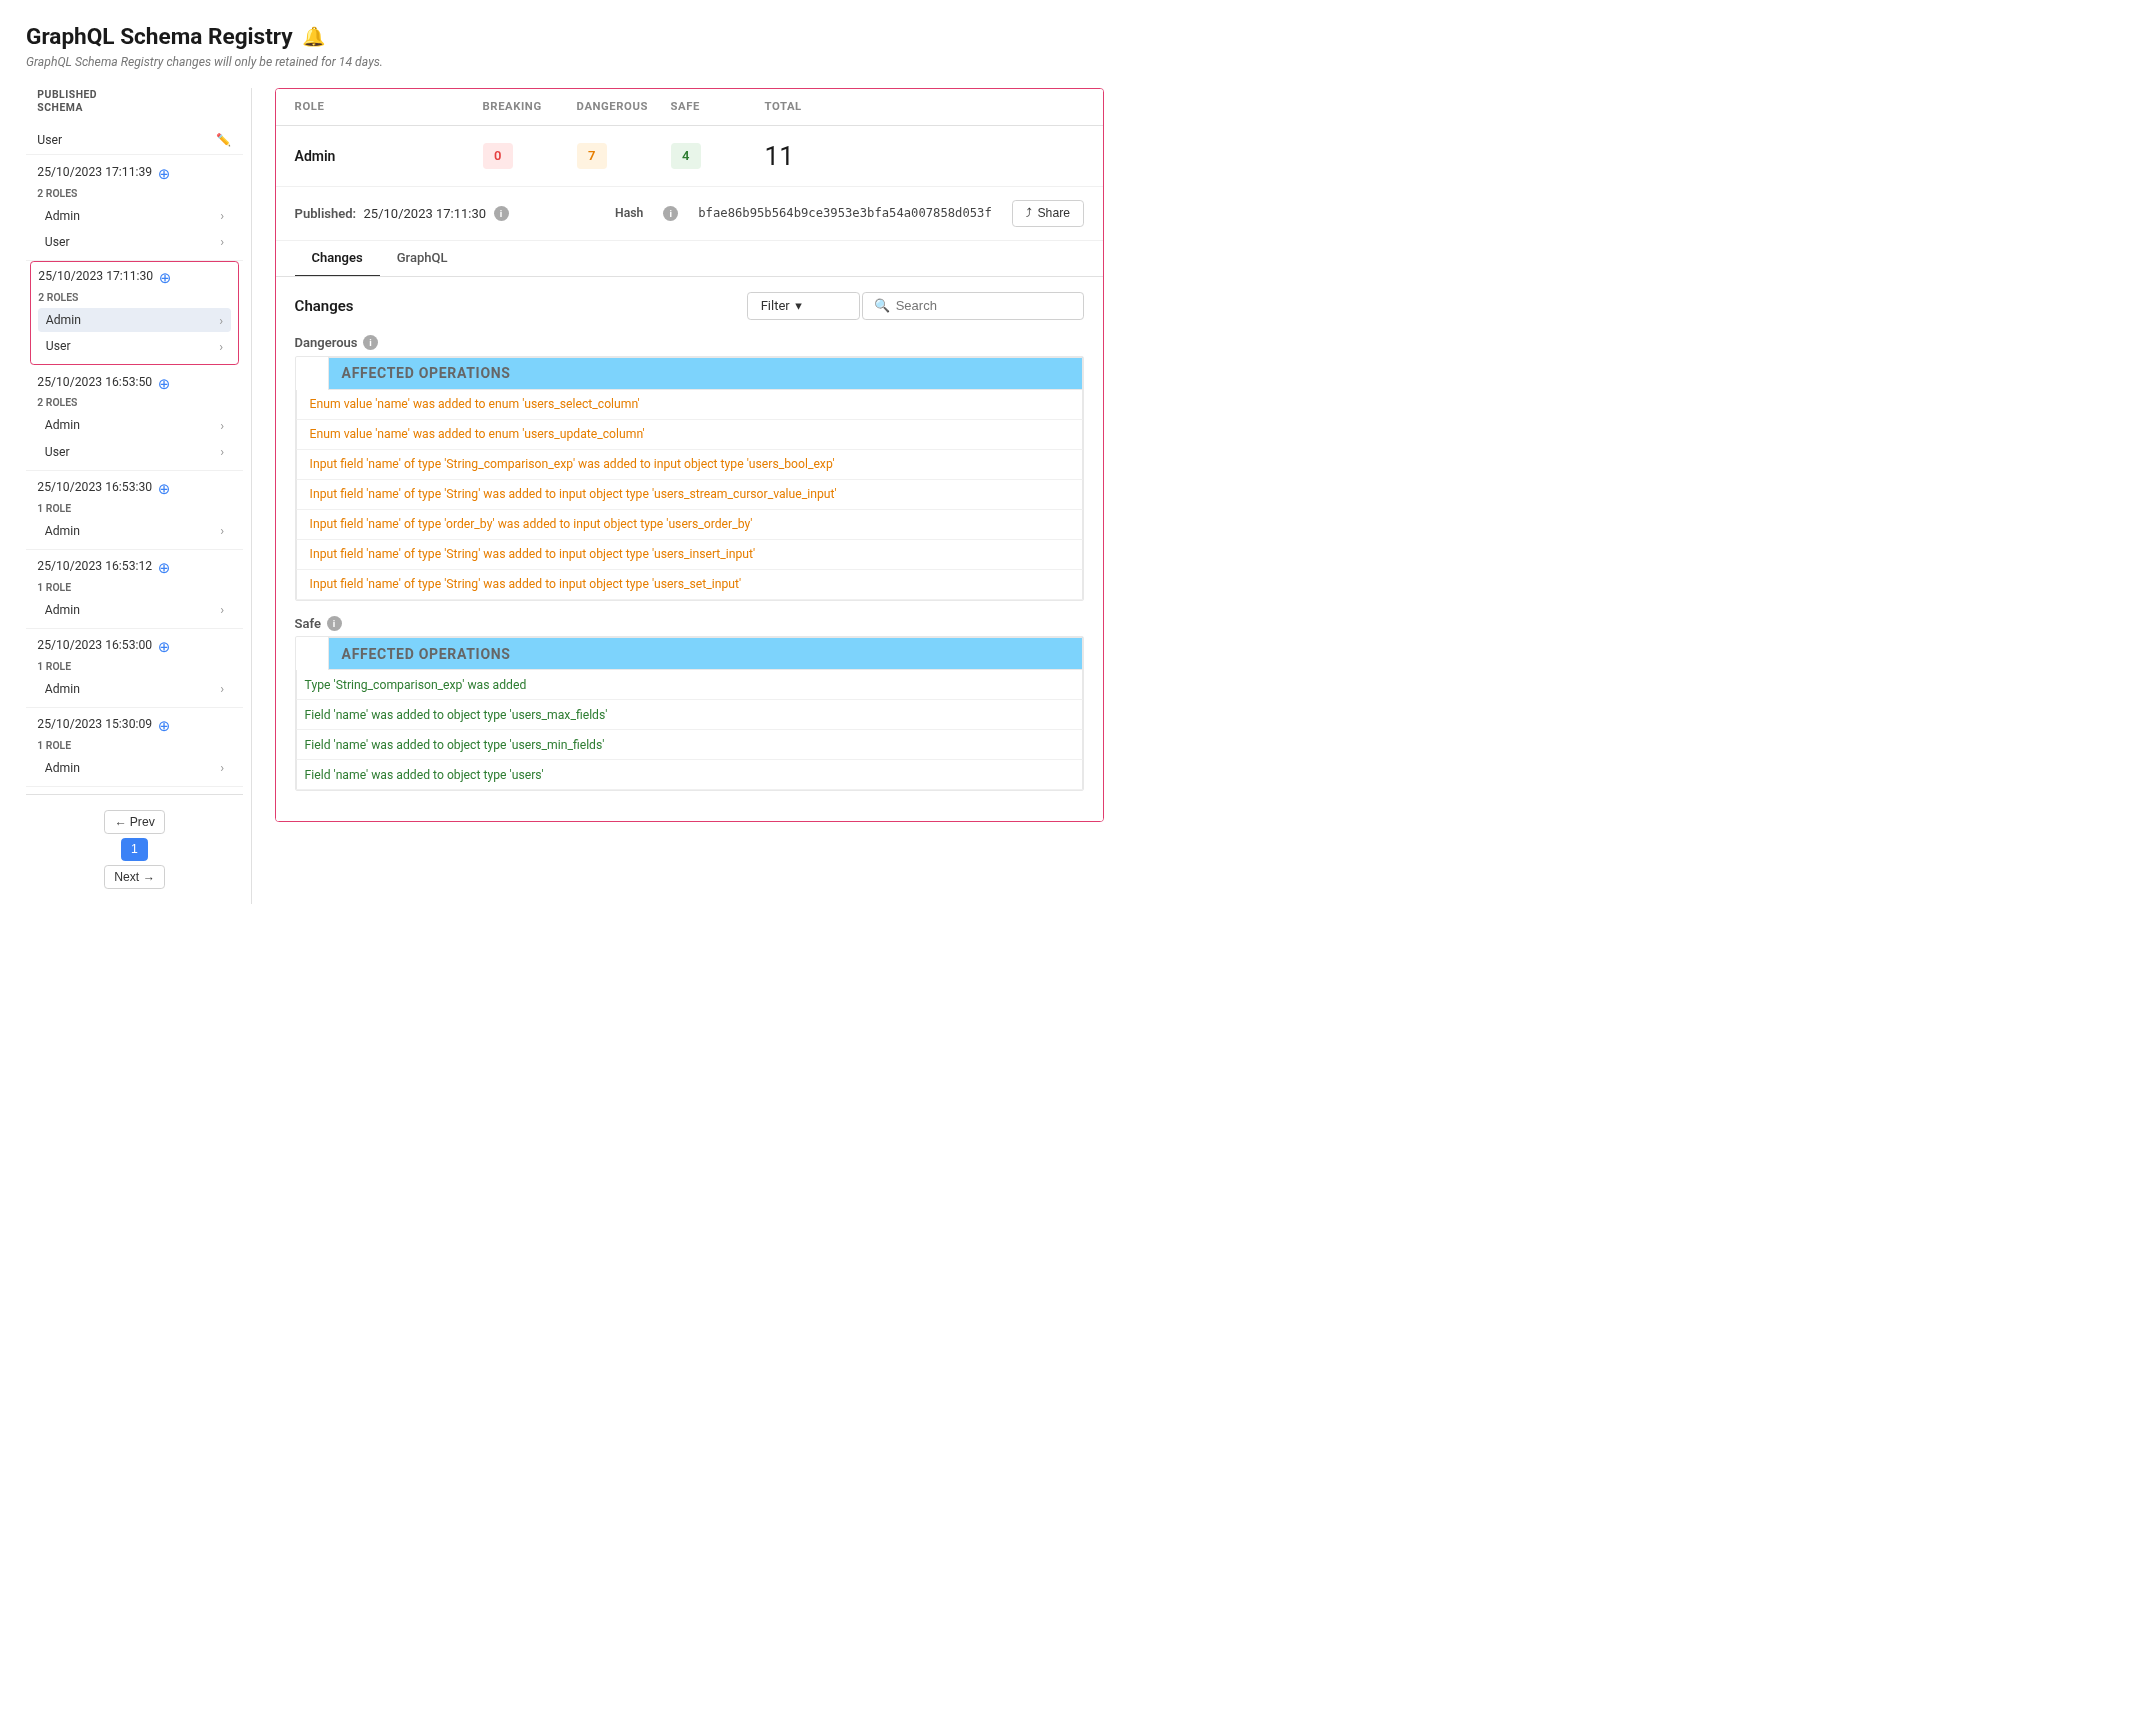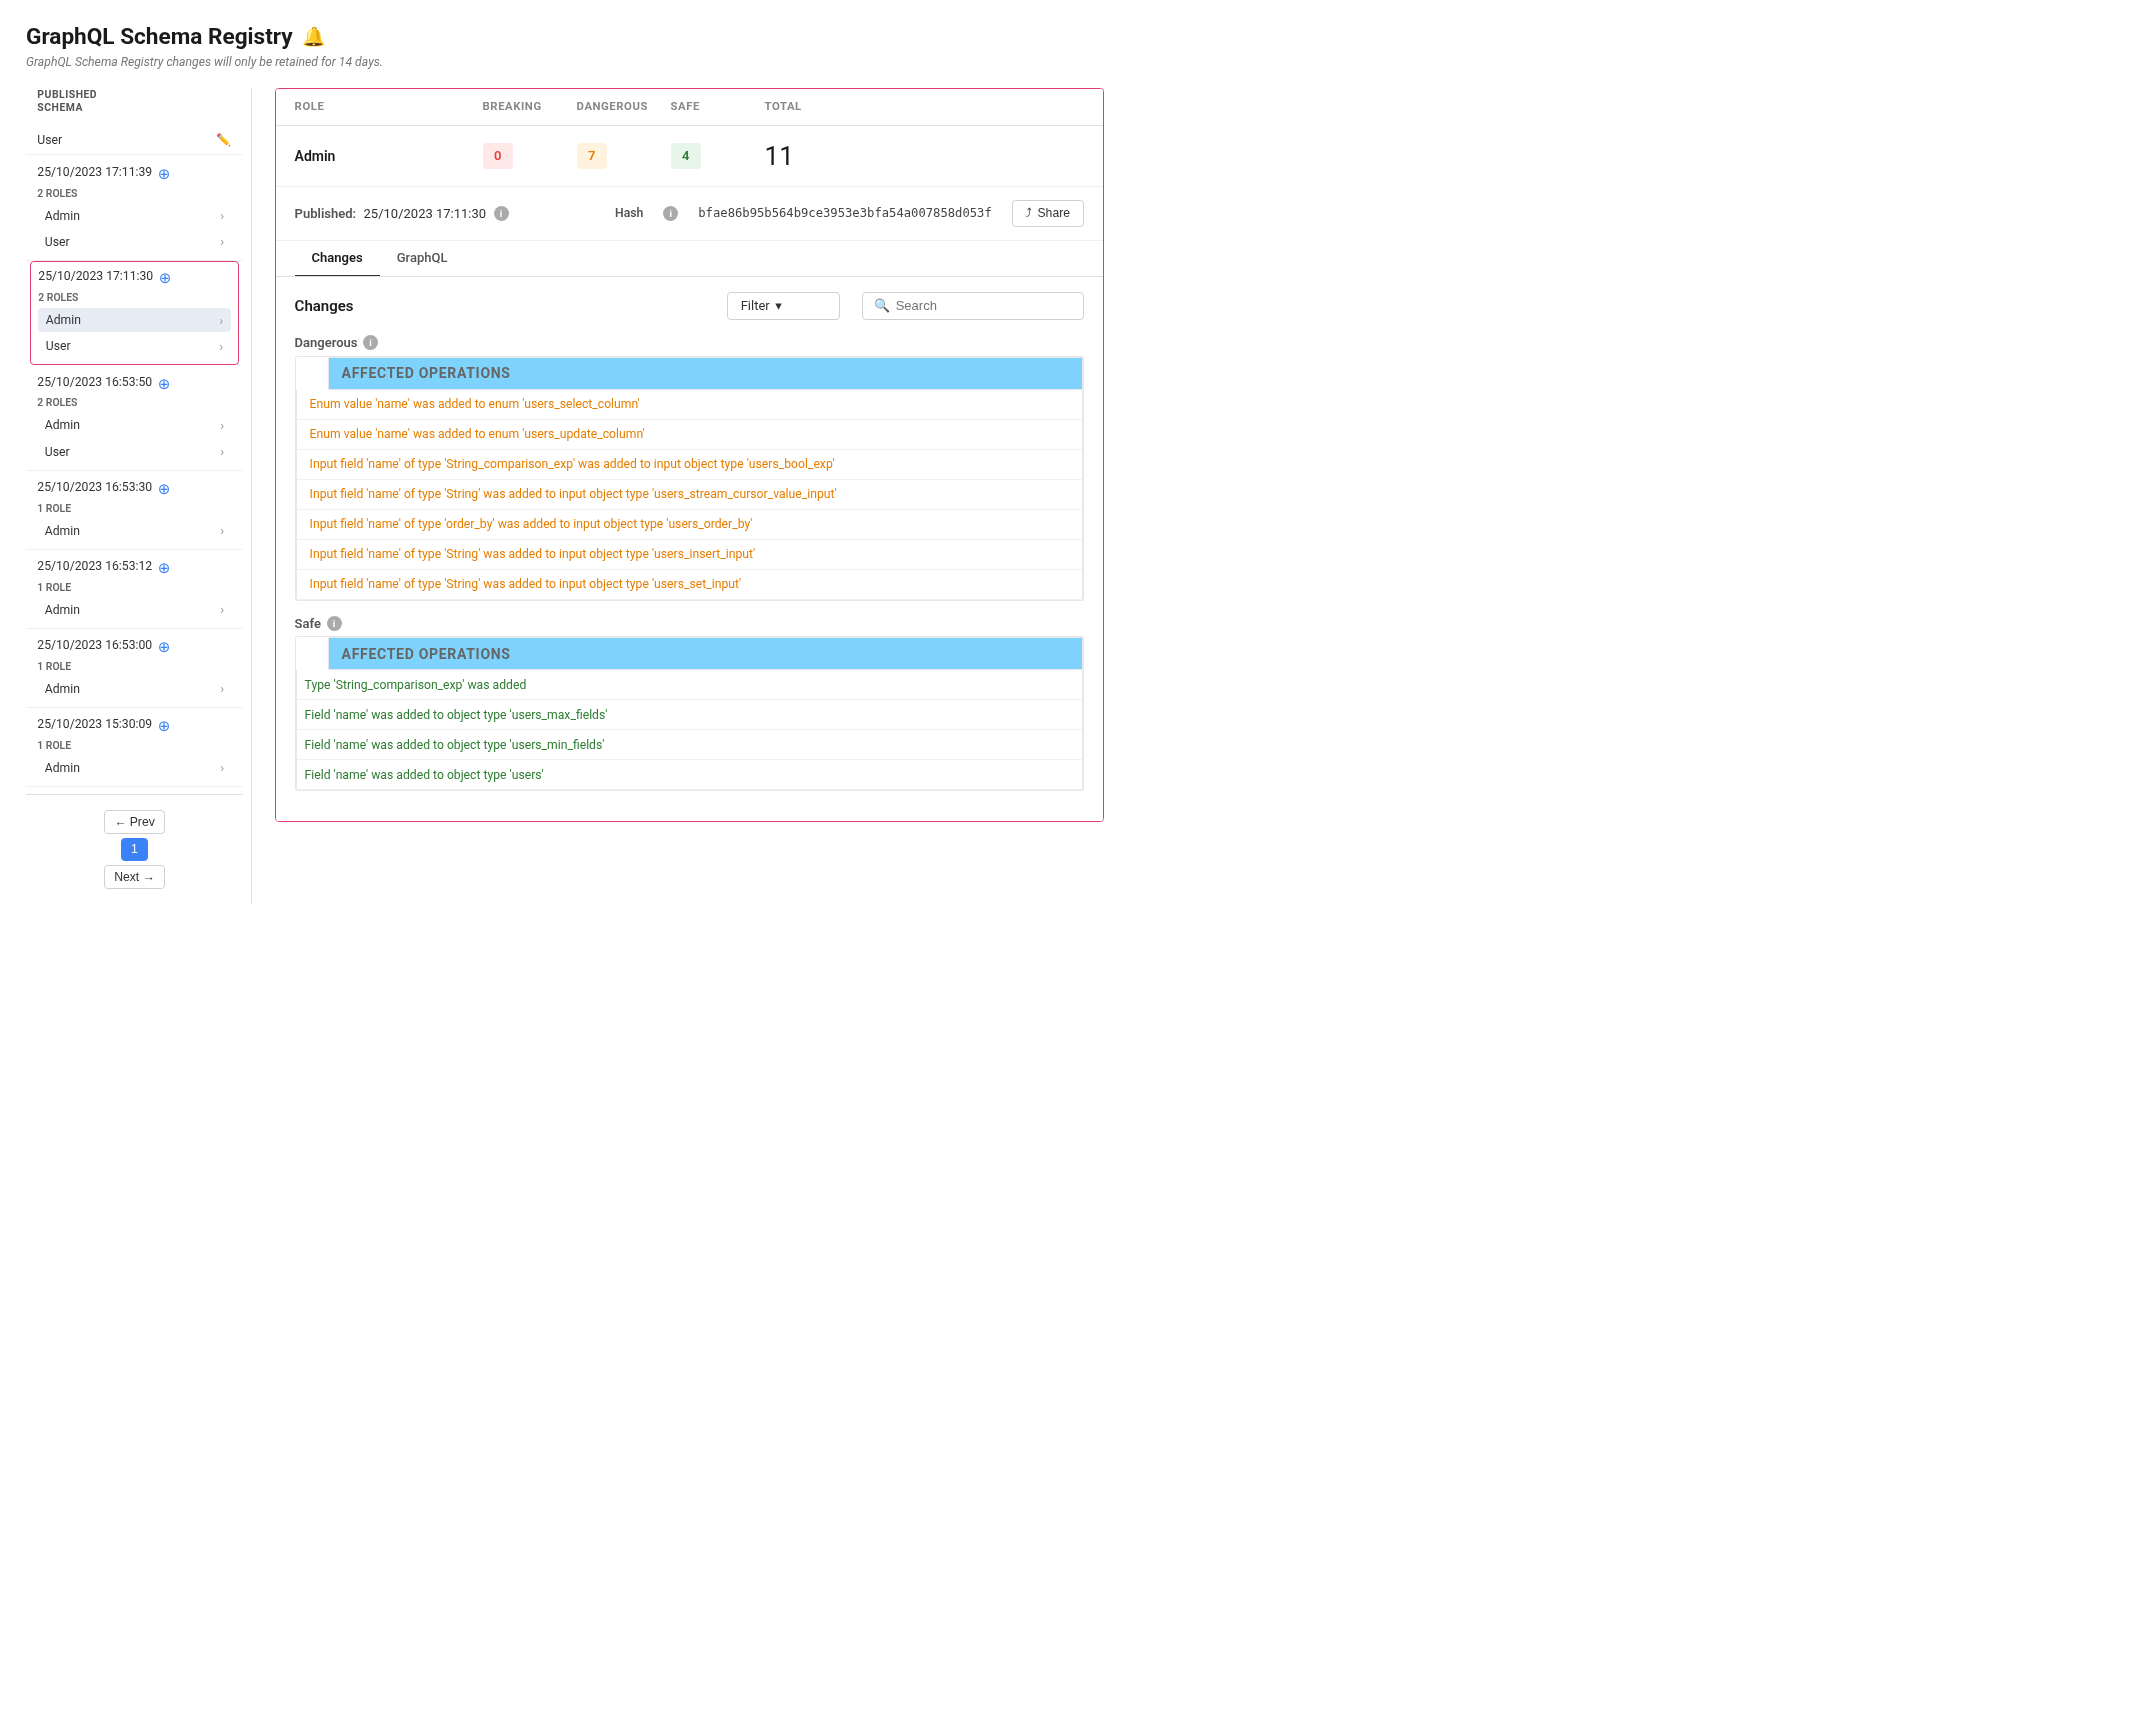--- a/index.html
+++ b/index.html
@@ -300,21 +300,21 @@
       justify-content: space-between;
       margin-bottom: 15px;
     }
     .changes-title {
       font-size: 15px;
       font-weight: 600;
       color: #1a1a1a;
     }
     .filter-search-row {
       display: flex;
-      gap: 22px;
+      gap: 2px;
       align-items: center;
     }
     .filter-dropdown {
       display: flex;
       align-items: center;
       gap: 5.6px;
       padding: 5.6px 13px;
       border: 0.9px solid #d0d0d0;
       border-radius: 3.8px;
       background: #fff;

